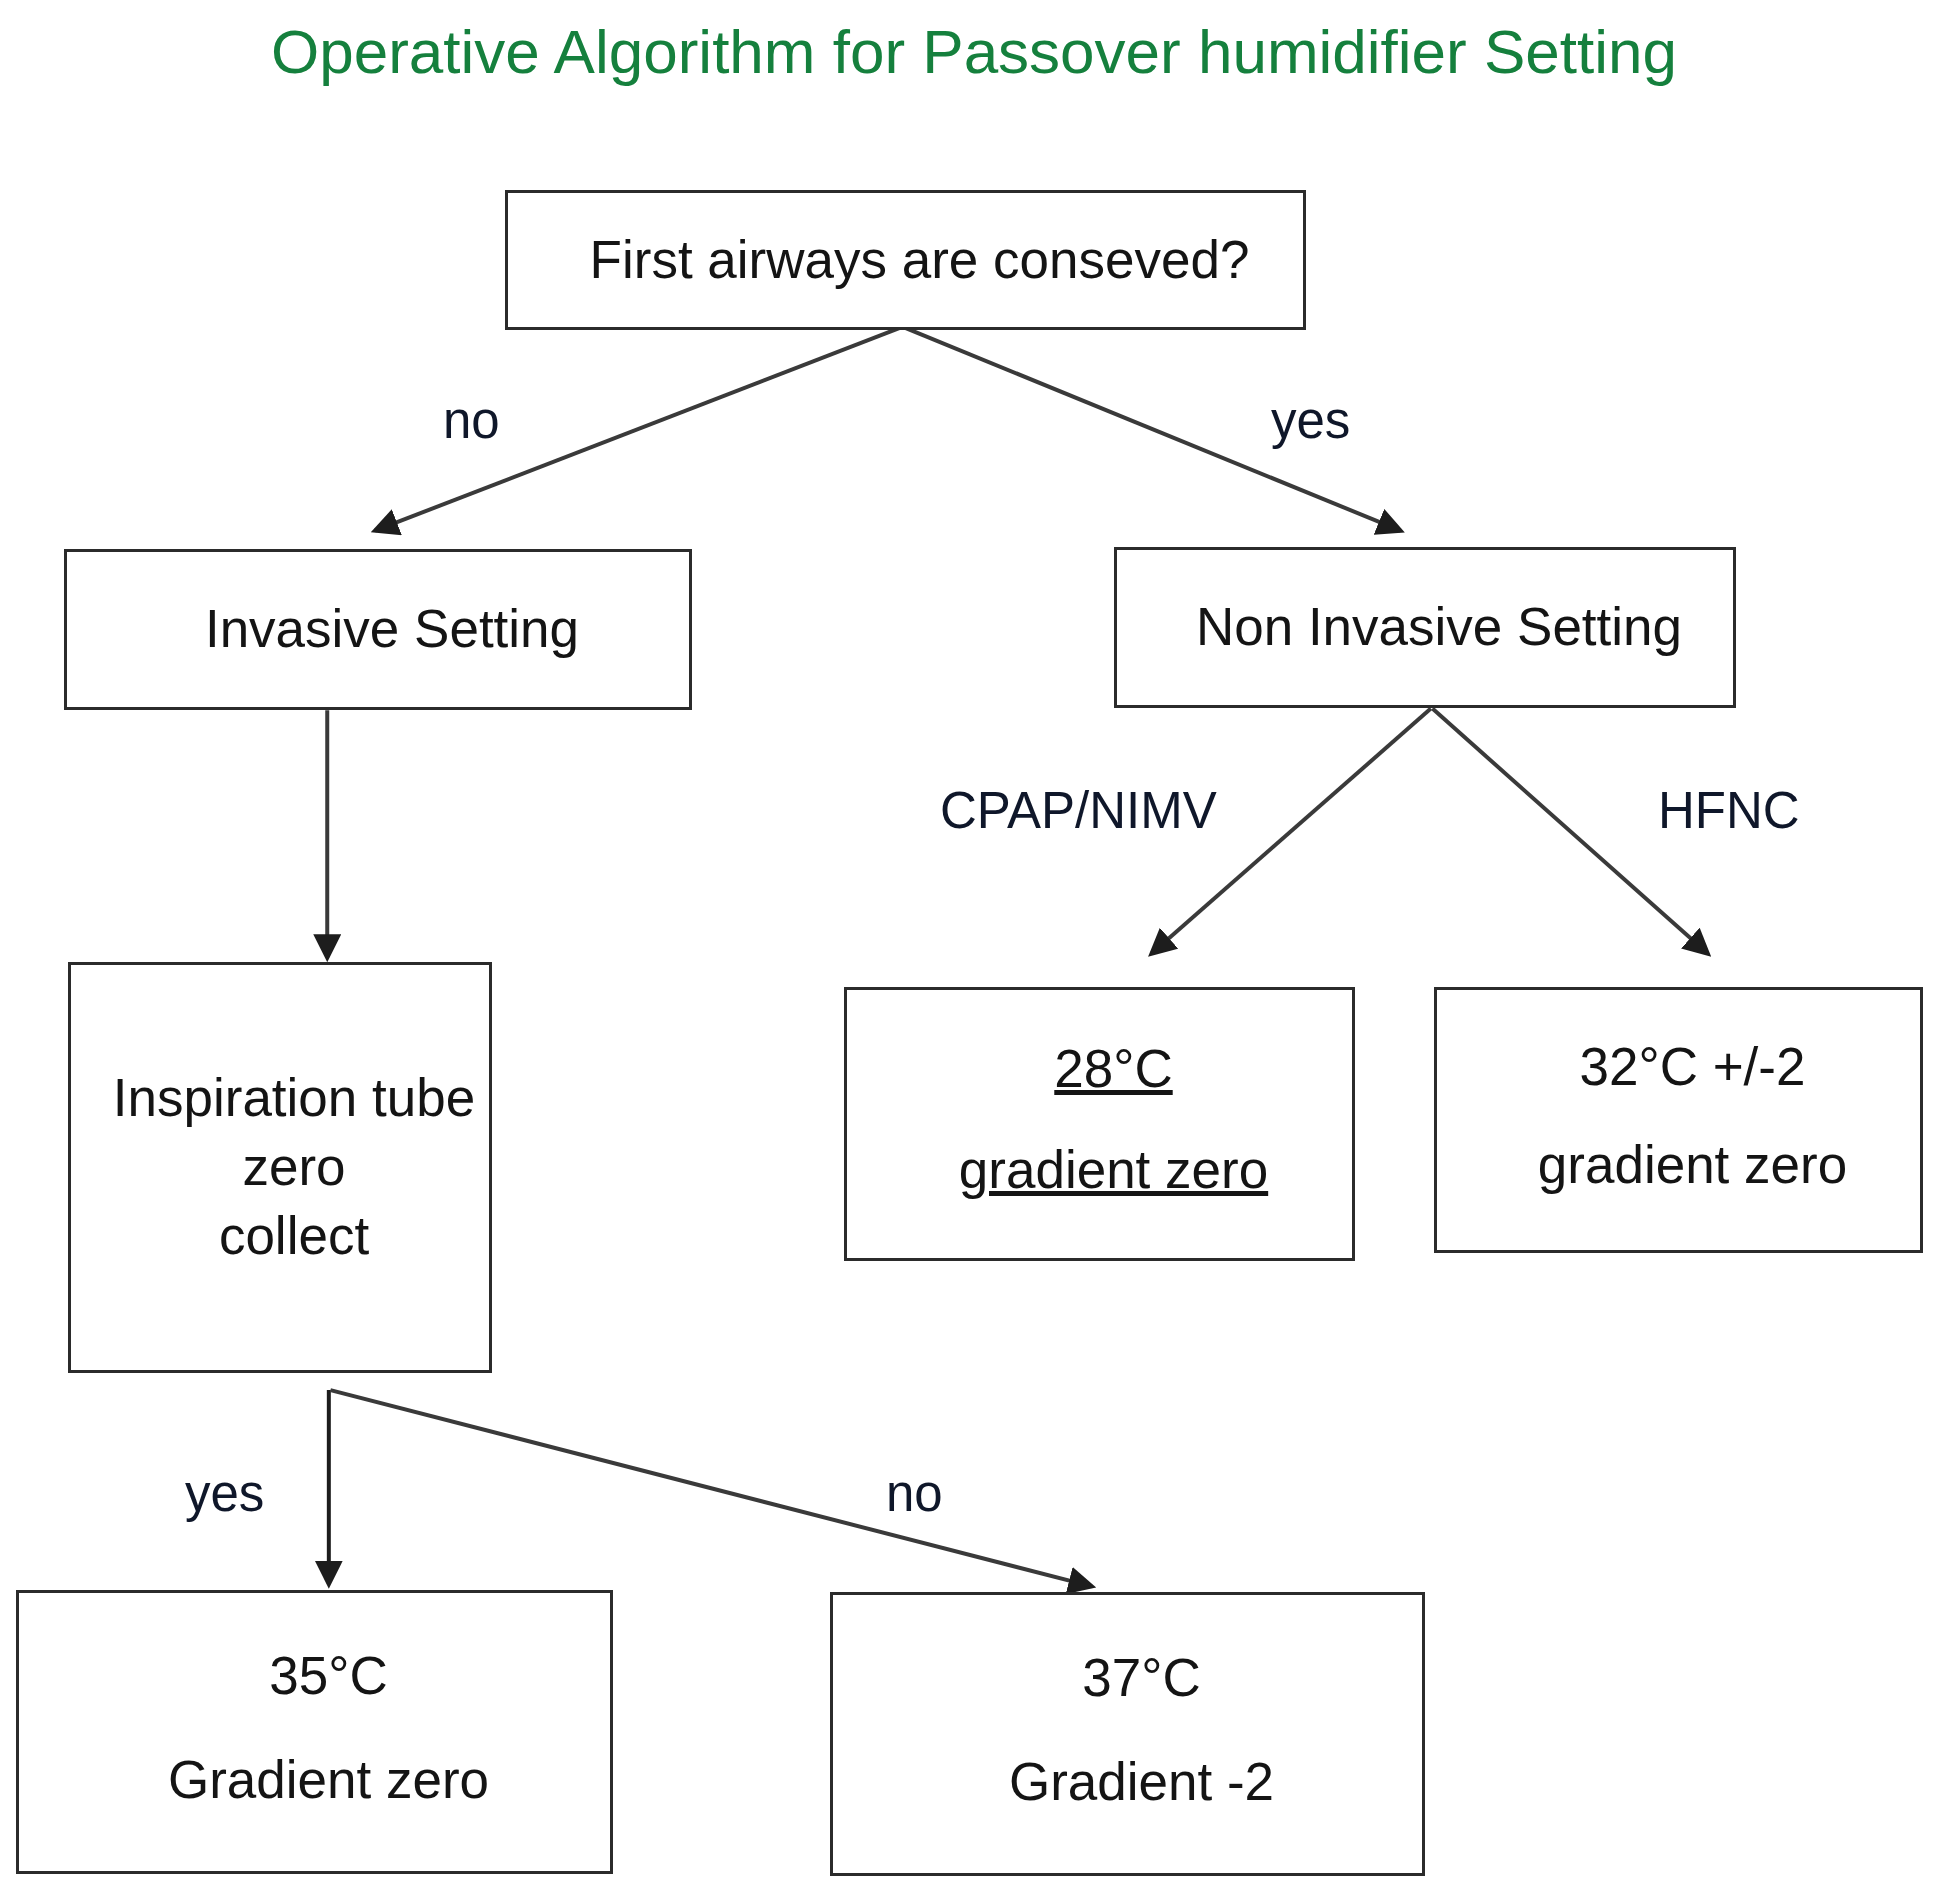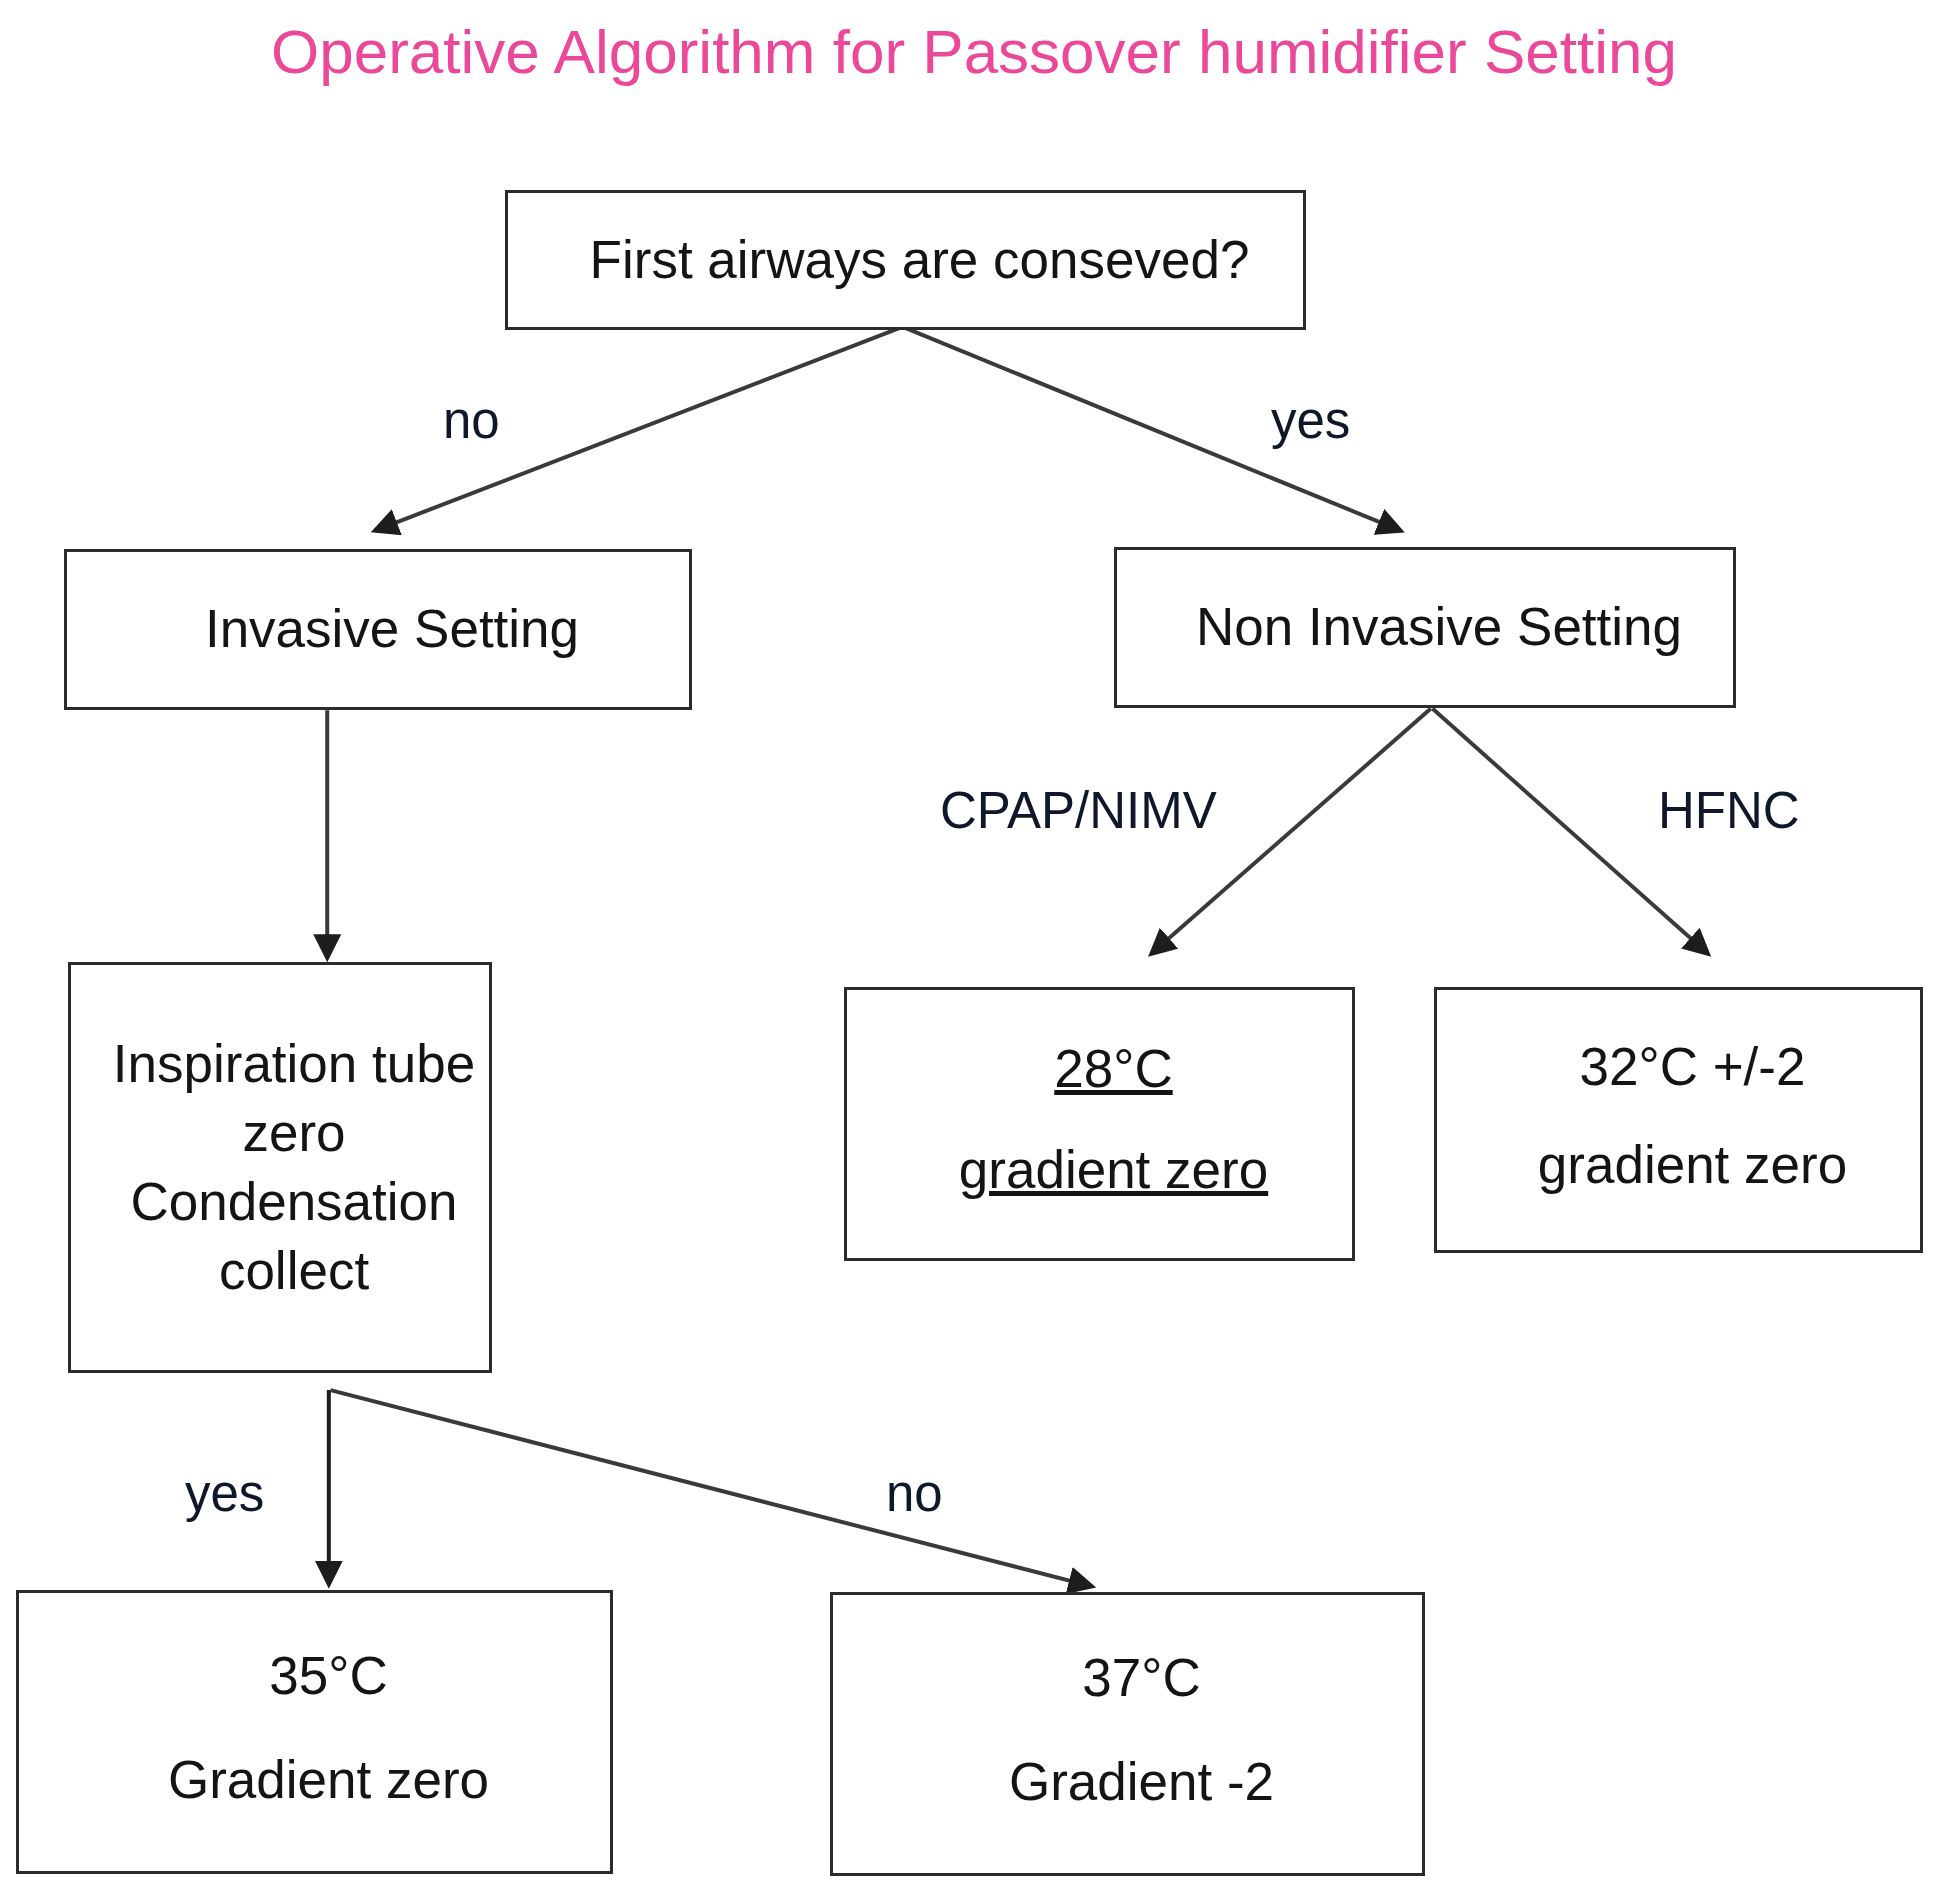--- a/index.html
+++ b/index.html
@@ -15,21 +15,21 @@
     font-family: "Liberation Sans", sans-serif;
     overflow: hidden;
   }
   .title {
     position: absolute;
     left: 0;
     top: 16px;
     width: 1948px;
     text-align: center;
     font-size: 62px;
-    color: #ec4899;
+    color: #15803d;
     letter-spacing: 0px;
     white-space: nowrap;
   }
   .node {
     position: absolute;
     box-sizing: border-box;
     border: 3.2px solid #2b2b2b;
     background: #ffffff;
     display: flex;
     flex-direction: column;
@@ -119,21 +119,20 @@
   <div class="node" style="left:1114px; top:547px; width:622px; height:161px;">
     <span class="ln">Non Invasive Setting</span>
   </div>
 
   <div class="edge-label" style="left:940px; top:781px;">CPAP/NIMV</div>
   <div class="edge-label" style="left:1658px; top:781px;">HFNC</div>
 
   <div class="node multi-line" style="left:68px; top:962px; width:424px; height:411px;">
     <span class="ln">Inspiration tube</span>
     <span class="ln">zero</span>
-    <span class="ln">Condensation</span>
     <span class="ln">collect</span>
   </div>
 
   <div class="node two-line" style="left:844px; top:987px; width:511px; height:274px;text-decoration:underline;">
     <span class="ln">28°C</span>
     <span class="ln">gradient zero</span>
   </div>
 
   <div class="node two-line" style="left:1434px; top:987px; width:489px; height:266px;">
     <span class="ln">32°C +/-2</span>

